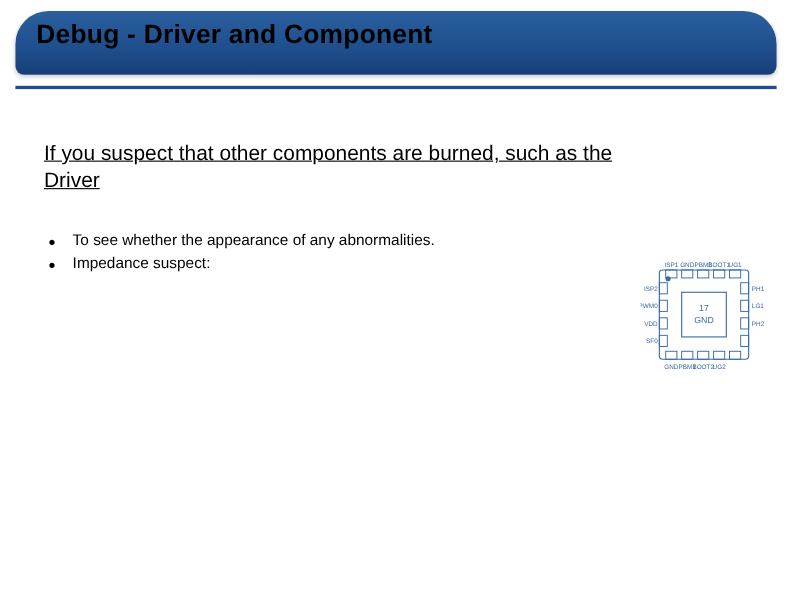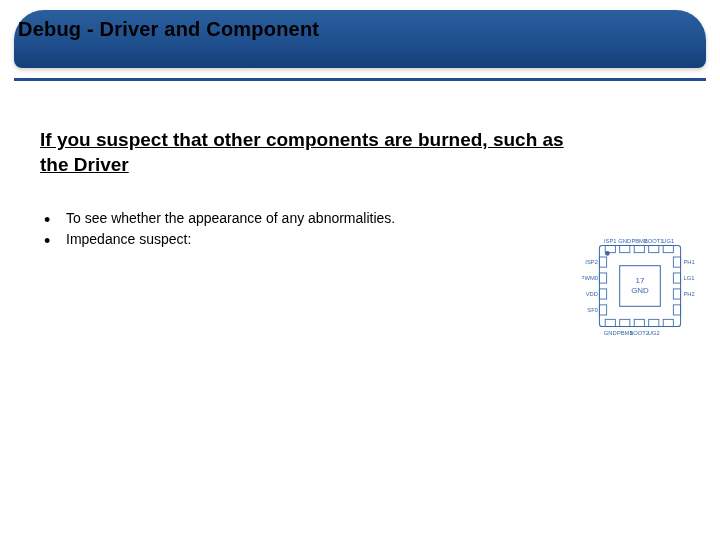--- a/index.html
+++ b/index.html
@@ -23,23 +23,23 @@
     left: 14px;
     top: 10px;
     right: 14px;
     height: 58px;
     background: linear-gradient(to bottom, #2b5f9e 0%, #1e4e8c 60%, #163f76 100%);
     border-radius: 30px 30px 8px 8px / 30px 30px 8px 8px;
     box-shadow: 0 2px 4px rgba(0,0,0,0.2);
   }
   .title-text {
     position: absolute;
-    left: 4px;
+    left: 19px;
     top: 8px;
-    font-size: 20px;
+    font-size: 24px;
     font-weight: 700;
     color: #000;
     letter-spacing: 0.2px;
   }
   .title-sep {
     position: absolute;
     left: 14px;
     right: 14px;
     top: 78px;
     height: 3px;
@@ -47,21 +47,21 @@
   }
 
   .content {
     position: absolute;
     left: 40px;
     top: 128px;
     width: 530px;
   }
   .subhead {
     font-size: 19px;
-    font-weight: 700;
+    font-weight: 400;
     text-decoration: underline;
     line-height: 1.3;
     margin-bottom: 32px;
   }
   ul.bullets {
     list-style: none;
     padding: 0;
     margin: 0;
     font-size: 14px;
     line-height: 1.32;

